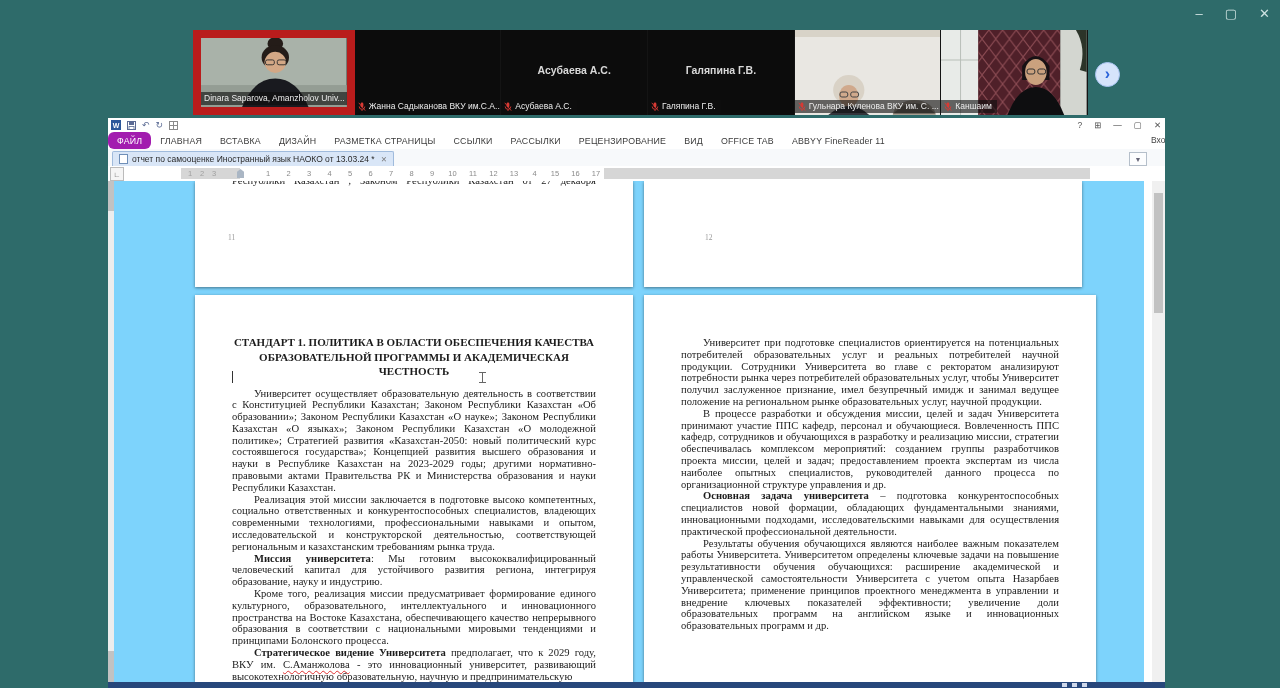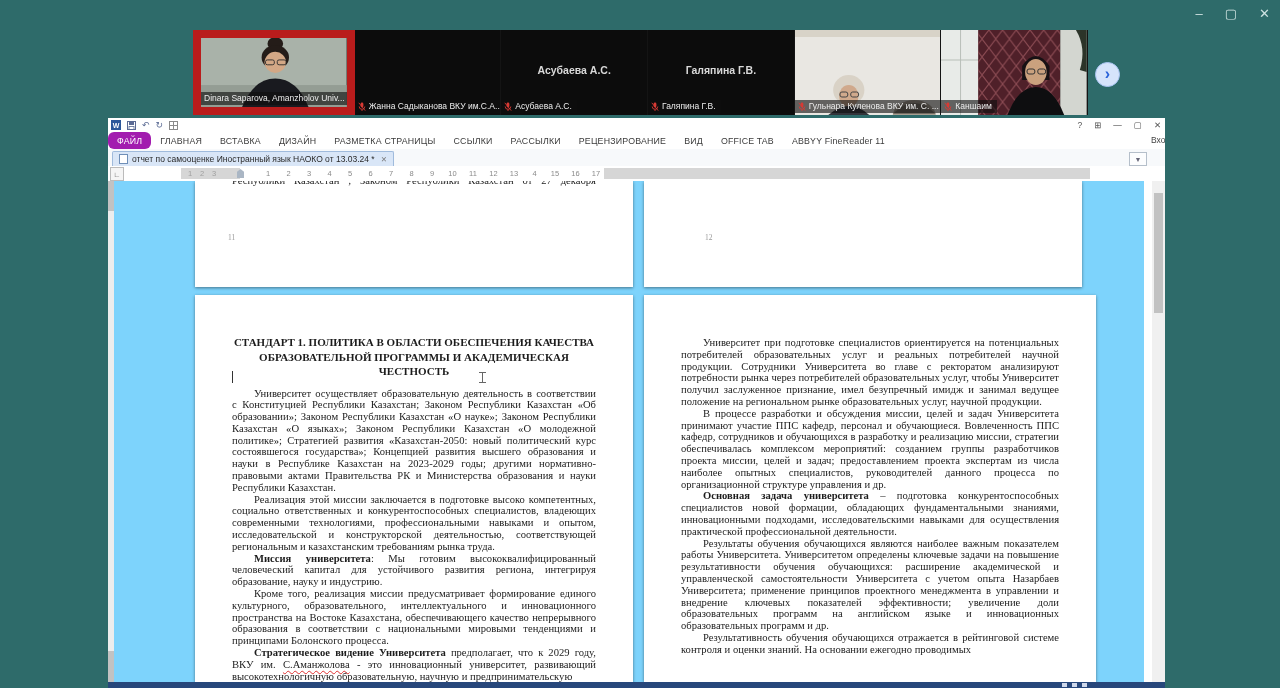--- a/index.html
+++ b/index.html
@@ -310,21 +310,20 @@
             <p class="docp">Кроме того, реализация миссии предусматривает формирование единого культурного, образовательного, интеллектуального и инновационного пространства на Востоке Казахстана, обеспечивающего качество непрерывного образования в соответствии с национальными мировыми тенденциями и принципами Болонского процесса.</p>
             <p class="docp"><b>Стратегическое видение Университета</b> предполагает, что к 2029 году, ВКУ им. <span class="sp">С.Аманжолова</span> - это инновационный университет, развивающий высокотехнологичную образовательную, научную и предпринимательскую</p>
           </div>
       </div>
       <div class="page p-right">
         <div id="pright">
             <p class="docp">Университет при подготовке специалистов ориентируется на потенциальных потребителей образовательных услуг и реальных потребителей научной продукции. Сотрудники Университета во главе с ректоратом анализируют потребности рынка через потребителей образовательных услуг, чтобы Университет получил заслуженное признание, имел безупречный имидж и занимал ведущее положение на региональном рынке образовательных услуг, научной продукции.</p>
             <p class="docp">В процессе разработки и обсуждения миссии, целей и задач Университета принимают участие ППС кафедр, персонал и обучающиеся. Вовлеченность ППС кафедр, сотрудников и обучающихся в разработку и реализацию миссии, стратегии обеспечивалась комплексом мероприятий: созданием группы разработчиков проекта миссии, целей и задач; предоставлением проекта экспертам из числа наиболее опытных специалистов, руководителей данного процесса по организационной структуре управления и др.</p>
             <p class="docp"><b>Основная задача университета</b> – подготовка конкурентоспособных специалистов новой формации, обладающих фундаментальными знаниями, инновационными подходами, исследовательскими навыками для осуществления практической профессиональной деятельности.</p>
             <p class="docp">Результаты обучения обучающихся являются наиболее важным показателем работы Университета. Университетом определены ключевые задачи на повышение результативности обучения обучающихся: расширение академической и управленческой самостоятельности Университета с учетом опыта Назарбаев Университета; применение принципов проектного менеджмента в управлении и внедрение ключевых показателей эффективности; увеличение доли образовательных программ на английском языке и инновационных образовательных программ и др.</p>
-            <p class="docp">Результативность обучения обучающихся отражается в рейтинговой системе контроля и оценки знаний. На основании ежегодно проводимых</p>
           </div>
       </div>
     </div>
 
     <div class="scroll">
         <div class="thumb"></div>
       </div>
 
     <div class="status">
       <div class="viewicons">

